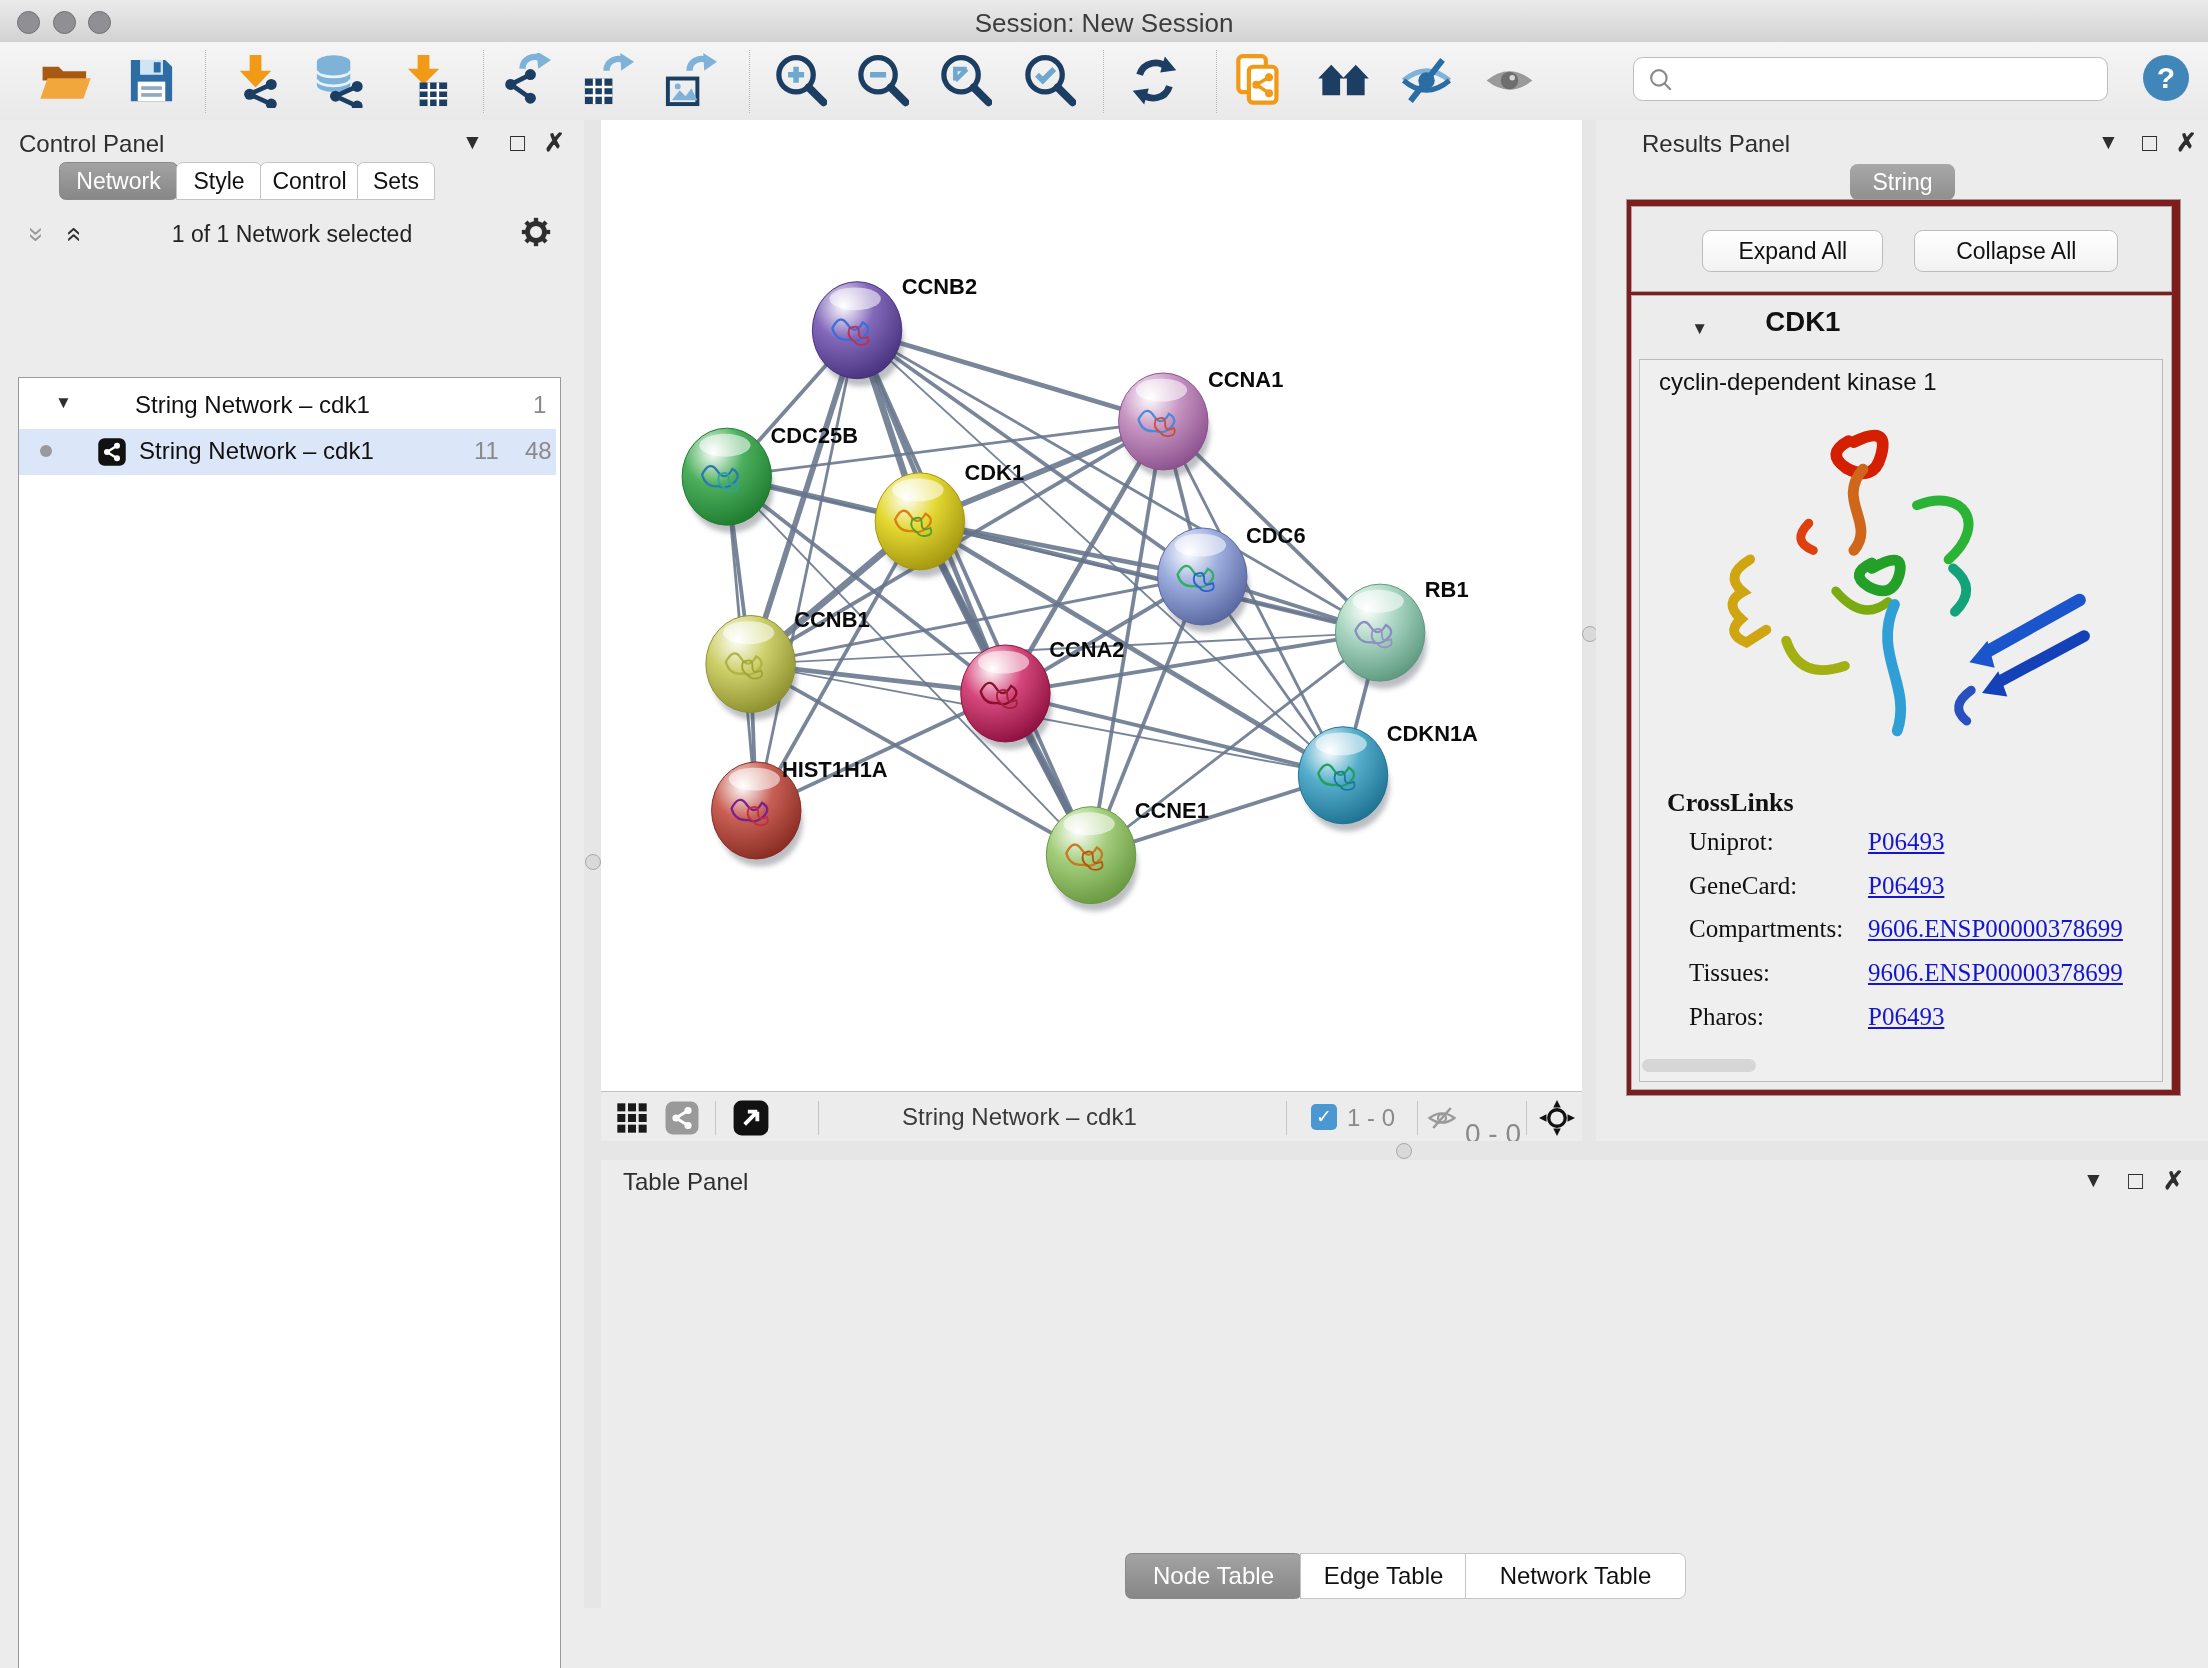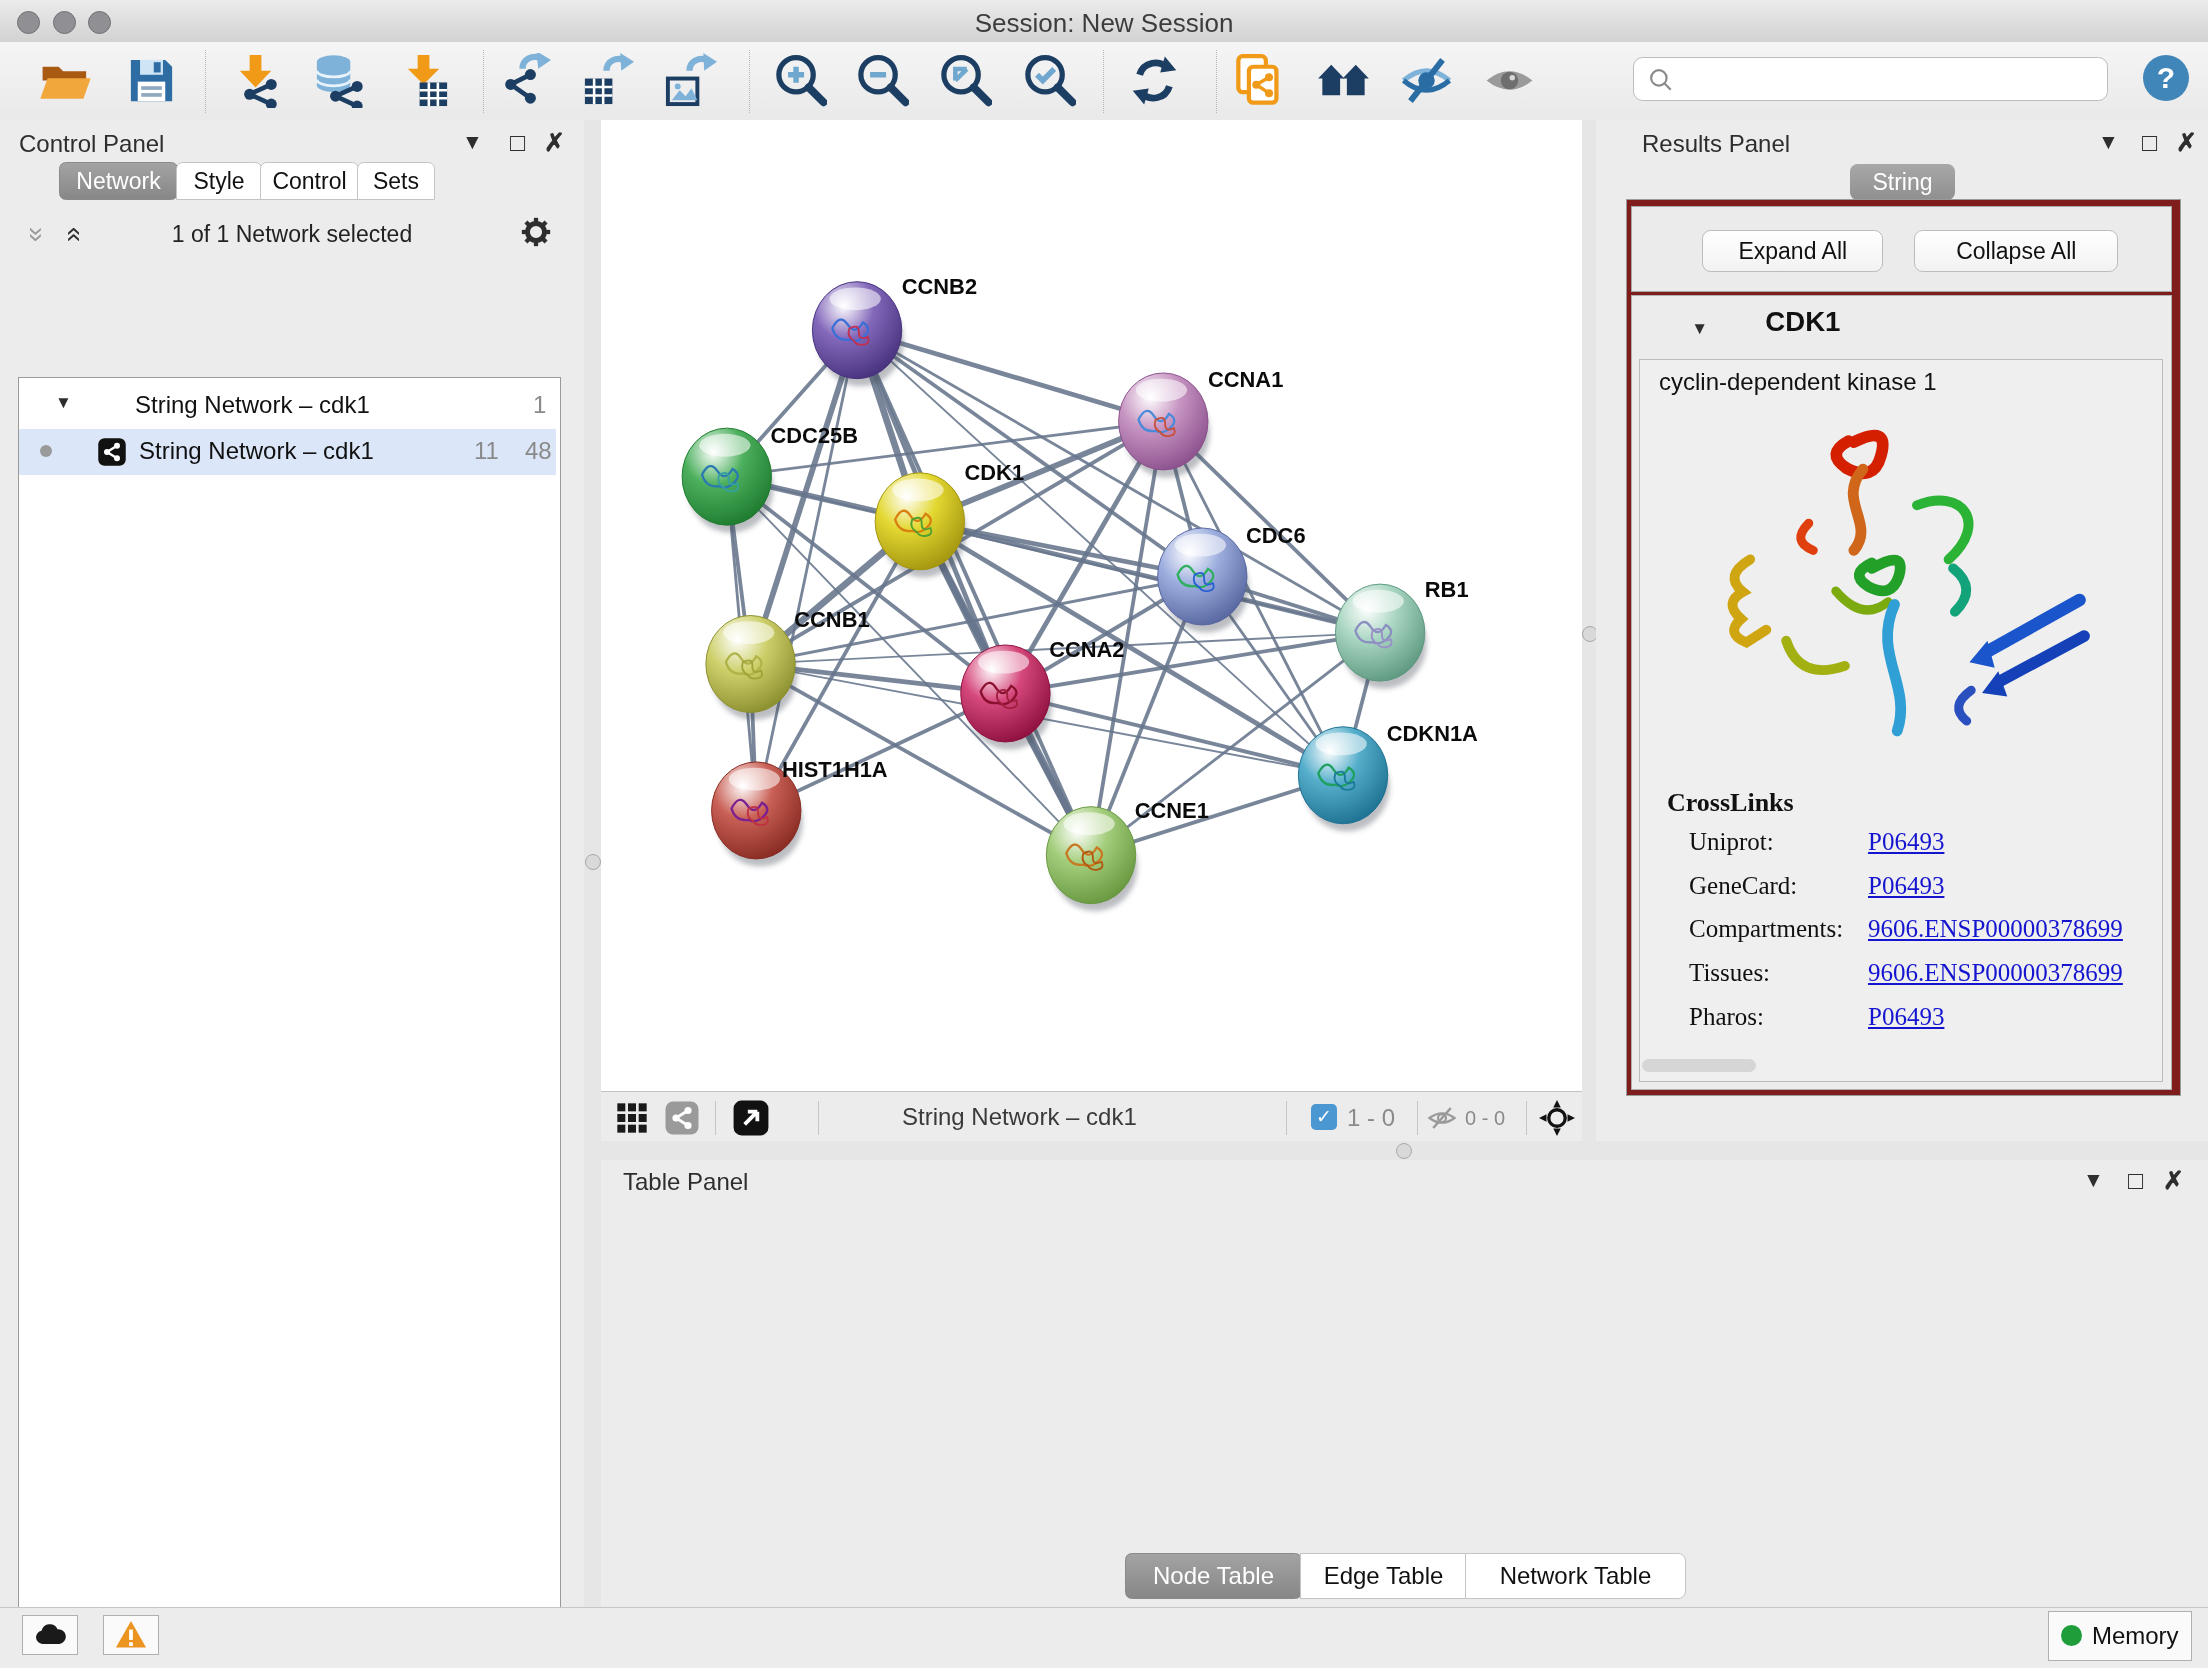--- a/index.html
+++ b/index.html
@@ -506,21 +506,21 @@
     <div class="abs" style="left:301px;top:11.4px;font-size:24px;color:#3a3a3a">String Network – cdk1</div>
     <div class="nbsep" style="left:685px"></div>
     <div class="abs" style="left:710px;top:12.4px;width:26px;height:26px;background:#4a97d2;border-radius:4.8px;color:#fff;font-size:19px;text-align:center;line-height:26px;cursor:pointer">✓</div>
     <div class="abs graytext" style="left:746px;top:12.4px;font-size:24px">1 - 0</div>
     <div class="nbsep" style="left:816px"></div>
     <svg class="abs" style="left:826px;top:11.4px;width:30px;height:30px" viewBox="0 0 24 24">
         <path d="M2 12Q12 4.5 22 12Q12 19.5 2 12z" fill="none" stroke="#9a9a9a" stroke-width="1.8"></path>
         <circle cx="12" cy="12" r="3.2" fill="none" stroke="#9a9a9a" stroke-width="1.8"></circle>
         <line x1="5" y1="20" x2="19" y2="4" stroke="#9a9a9a" stroke-width="2"></line>
       </svg>
-    <div class="abs graytext" style="left:864px;top:15px;font-size:20px">0 - 0</div>
+    <div class="abs graytext" style="left:864px;top:26px;font-size:28px">0 - 0</div>
     <div class="nbsep" style="left:925px"></div>
     <svg class="abs" style="left:938px;top:7.6px;width:36px;height:36px;cursor:pointer" viewBox="0 0 24 24">
         <circle cx="12" cy="12" r="5.5" fill="none" stroke="#111" stroke-width="2.2"></circle>
         <g fill="#111">
           <polygon points="12,0 9.5,5 14.5,5"></polygon>
           <polygon points="12,24 9.5,19 14.5,19"></polygon>
           <polygon points="0,12 5,9.5 5,14.5"></polygon>
           <polygon points="24,12 19,9.5 19,14.5"></polygon>
         </g>
       </svg>
@@ -596,33 +596,15 @@
     <div class="abs panel-title" style="left:22px;top:7.6px">Table Panel</div>
     <div class="wctl" style="left:1482px;top:7.6px">▼</div>
     <div class="wctl" style="left:1527px;top:5.7px;font-size:25px">□</div>
     <div class="wctl" style="left:1562px;top:5.7px;font-size:25px;font-weight:bold">✗</div>
 
     <div class="tab sel" style="left:524px;top:393px;width:175px;height:44px;line-height:44px;font-size:24px">Node Table</div>
     <div class="tab" style="left:699px;top:393px;width:165px;height:44px;line-height:44px;font-size:24px">Edge Table</div>
     <div class="tab" style="left:864px;top:393px;width:219px;height:44px;line-height:44px;font-size:24px;border-radius:0 7.6px 7.6px 0">Network Table</div>
   </div>
 
-  <div class="statusbar">
-    <div class="sbtn" style="left:22px;top:6.7px;width:54px;height:38px">
-      <svg width="32" height="23" viewBox="0 0 34 24">
-          <path d="M9 22a7 7 0 0 1-1-13.9A9 9 0 0 1 25 6.5A6.5 6.5 0 0 1 27 22z" fill="#1a1a1a"></path>
-        </svg>
-    </div>
-    <div class="sbtn" style="left:103px;top:6.7px;width:54px;height:38px">
-      <svg width="32" height="28.5" viewBox="0 0 34 30">
-          <polygon points="17,1 33,29 1,29" fill="#eb9420"></polygon>
-          <rect x="15" y="10" width="4" height="11" fill="#fff"></rect>
-          <rect x="15" y="23.5" width="4" height="4" fill="#fff"></rect>
-        </svg>
-    </div>
-    <div class="sbtn" style="left:2048px;top:2.9px;width:142px;height:48px;gap:9.5px">
-      <span style="width:21px;height:21px;border-radius:50%;background:#1f9d3a;display:inline-block"></span>
-      <span style="font-size:24px;color:#111">Memory</span>
-    </div>
-  </div>
 
 </div>
 
 
 </body></html>

